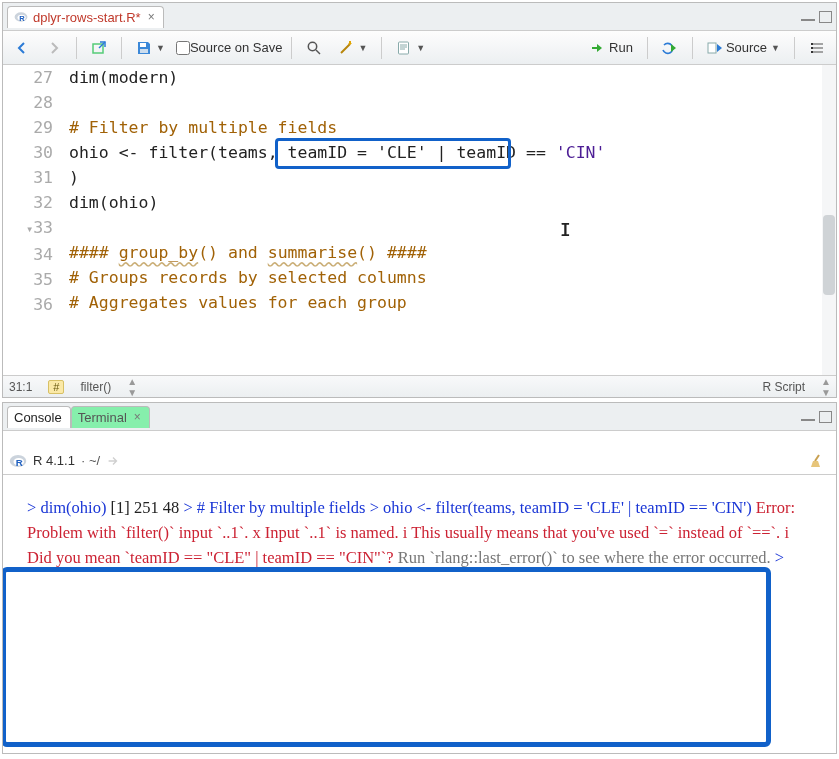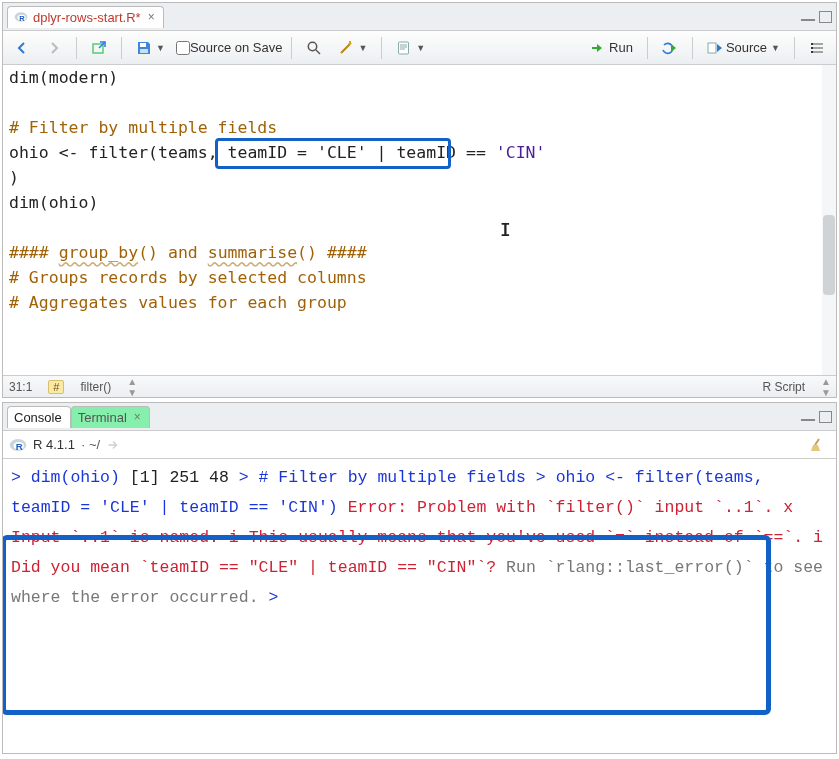--- a/index.html
+++ b/index.html
@@ -11,21 +11,21 @@
     width: 839px;
     height: 759px;
     overflow: hidden;
   }
   .pane {
     border: 1px solid #bbb;
     background: #fff;
     margin: 2px;
   }
   .top-pane { height: 396px; display: flex; flex-direction: column; }
-  .bottom-pane { height: 352px; display: flex; flex-direction: column; margin-top: 4px; }
+  .bottom-pane { height: 352px; display: flex; flex-direction: column; margin-top: 4px; gap: 16px; }
 
   
   .tab-row {
     display: flex;
     align-items: center;
     background: #eceff1;
     border-bottom: 1px solid #ccc;
     height: 28px;
     padding: 0 4px;
     position: relative;
@@ -123,23 +123,23 @@
   .console-toolbar {
     display:flex; align-items:center; height:28px;
     background:#fff; border-bottom:1px solid #ccc;
     padding:0 6px; gap:6px; font-size:13px;
   }
   .console-toolbar svg.rlogo { width:18px; height:18px; }
   .console-toolbar .path { color:#555; }
   .brush { margin-left:auto; }
   .console-body {
     flex:1; overflow:hidden;
-    font-family:Liberation Mono, monospace;
-    font-size:16.5px; line-height:30px;
-    padding: 4px 8px;
+    font-family:Liberation Serif, serif;
+    font-size:16.5px; line-height:25px;
+    padding: 4px 24px;
     position:relative;
   }
   .c-in   { color:#1a36d6; }
   .c-out  { color:#222; }
   .c-err  { color:#c23; }
   .c-gray { color:#777; }
   .blue-box-2 {
     border:5px solid #1161c9; border-radius:6px;
     position:absolute;
   }
@@ -248,20 +248,33 @@
     <div class="sep"></div>
     <div class="tbtn">
       <svg viewBox="0 0 16 16">
         <path d="M2 4 h12 M2 8 h12 M2 12 h12" stroke="#888" stroke-width="1.5"></path>
         <path d="M2 4 h2 M2 8 h2 M2 12 h2" stroke="#333" stroke-width="2"></path>
       </svg>
     </div>
   </div>
 
   <div class="editor">
+    <div class="gutter">
+      <div>27</div>
+      <div>28</div>
+      <div>29</div>
+      <div>30</div>
+      <div></div>
+      <div>31</div>
+      <div>32</div>
+      <div><span class="fold-arrow">▾</span><span>33</span></div>
+      <div>34</div>
+      <div>35</div>
+      <div>36</div>
+    </div>
     <div class="code-body"><span class="tok-fn">dim(modern)</span>
 <span></span>
 <span class="tok-com"># Filter by multiple fields</span>
 <span><span class="tok-fn">ohio &lt;- filter(teams, </span><span class="tok-fn">teamID = 'CLE'</span><span class="tok-fn"> | teamID == </span><span class="tok-str">'CIN'</span></span>
 <span class="tok-fn">)</span>
 <span class="tok-fn">dim(ohio)</span>
 <span></span>
 <span class="tok-com"><span>#### </span><span class="underl">group_by</span><span>() and </span><span class="underl">summarise</span><span>() ####</span></span>
 <span class="tok-com"># Groups records by selected columns</span>
 <span class="tok-com"># Aggregates values for each group</span>

